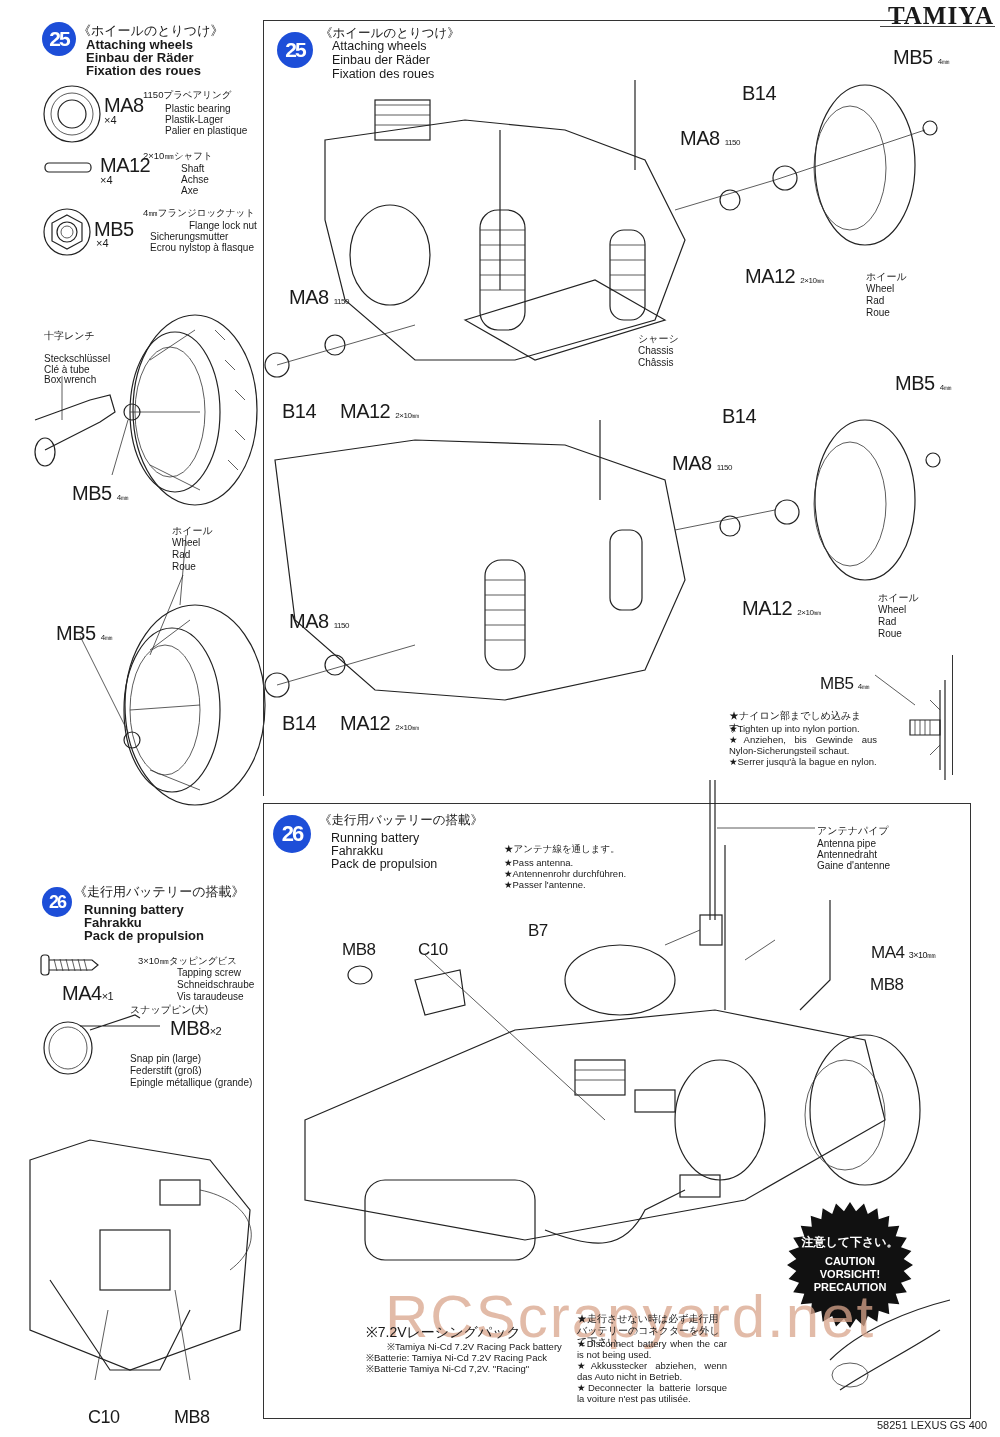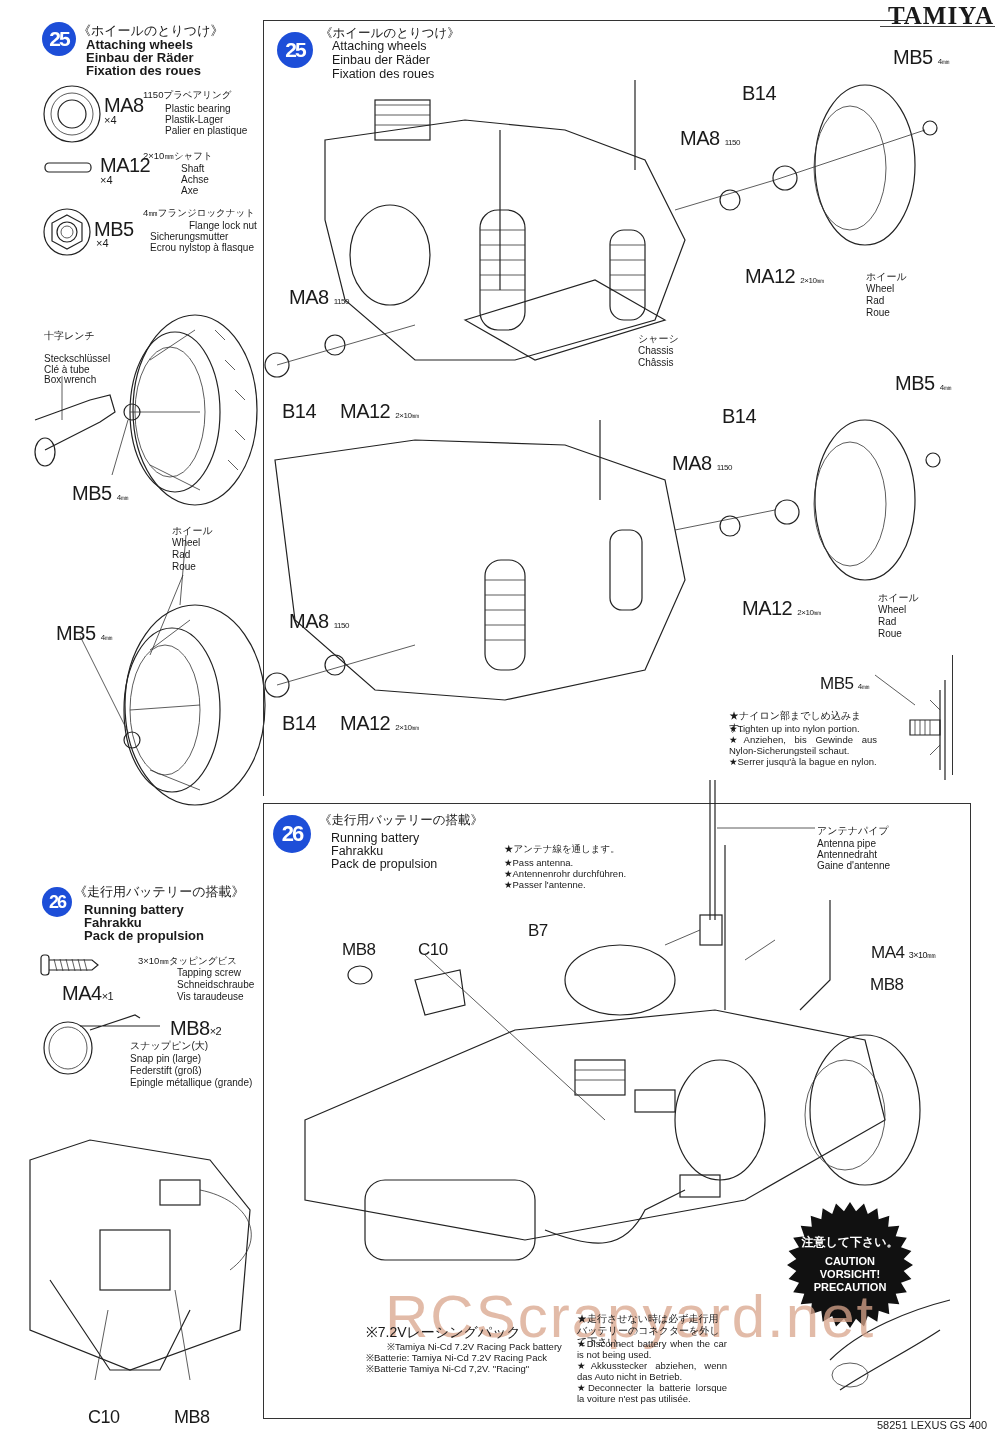--- a/index.html
+++ b/index.html
@@ -218,21 +218,21 @@
 <div class="abs small" style="left:177px; top:967px;">Tapping screw</div>
 <div class="abs small" style="left:177px; top:979px;">Schneidschraube</div>
 <div class="abs small" style="left:177px; top:991px;">Vis taraudeuse</div>
 
 <svg style="left:40px; top:1010px;" width="130" height="70">
   <ellipse cx="28" cy="38" rx="24" ry="26" class="stroke"></ellipse>
   <ellipse cx="28" cy="38" rx="19" ry="21" class="thin"></ellipse>
   <path d="M40,16 L120,16 M50,20 L95,5 L100,8" class="stroke"></path>
 </svg>
 <div class="abs part" style="left:170px; top:1017px;"><span>MB8</span><span class="qty">×2</span></div>
-<div class="abs small" style="left:130px; top:1040px;">スナップピン(大)</div>
+<div class="abs small" style="left:130px; top:1004px;">スナップピン(大)</div>
 <div class="abs small" style="left:130px; top:1053px;text-align:right;">Snap pin (large)</div>
 <div class="abs small" style="left:130px; top:1065px;">Federstift (groß)</div>
 <div class="abs small" style="left:130px; top:1077px;">Epingle métallique (grande)</div>
 
 <svg style="left:10px; top:1130px;" width="255" height="270">
   <path d="M20,30 L80,10 L200,30 L240,80 L230,200 L120,240 L20,200 Z" class="stroke"></path>
   <rect x="90" y="100" width="70" height="60" class="stroke"></rect>
   <path d="M40,150 L100,240 L150,240 L180,180" class="stroke"></path>
   <rect x="150" y="50" width="40" height="25" class="stroke"></rect>
   <path d="M190,60 C240,70 260,110 220,140" class="thin"></path>

